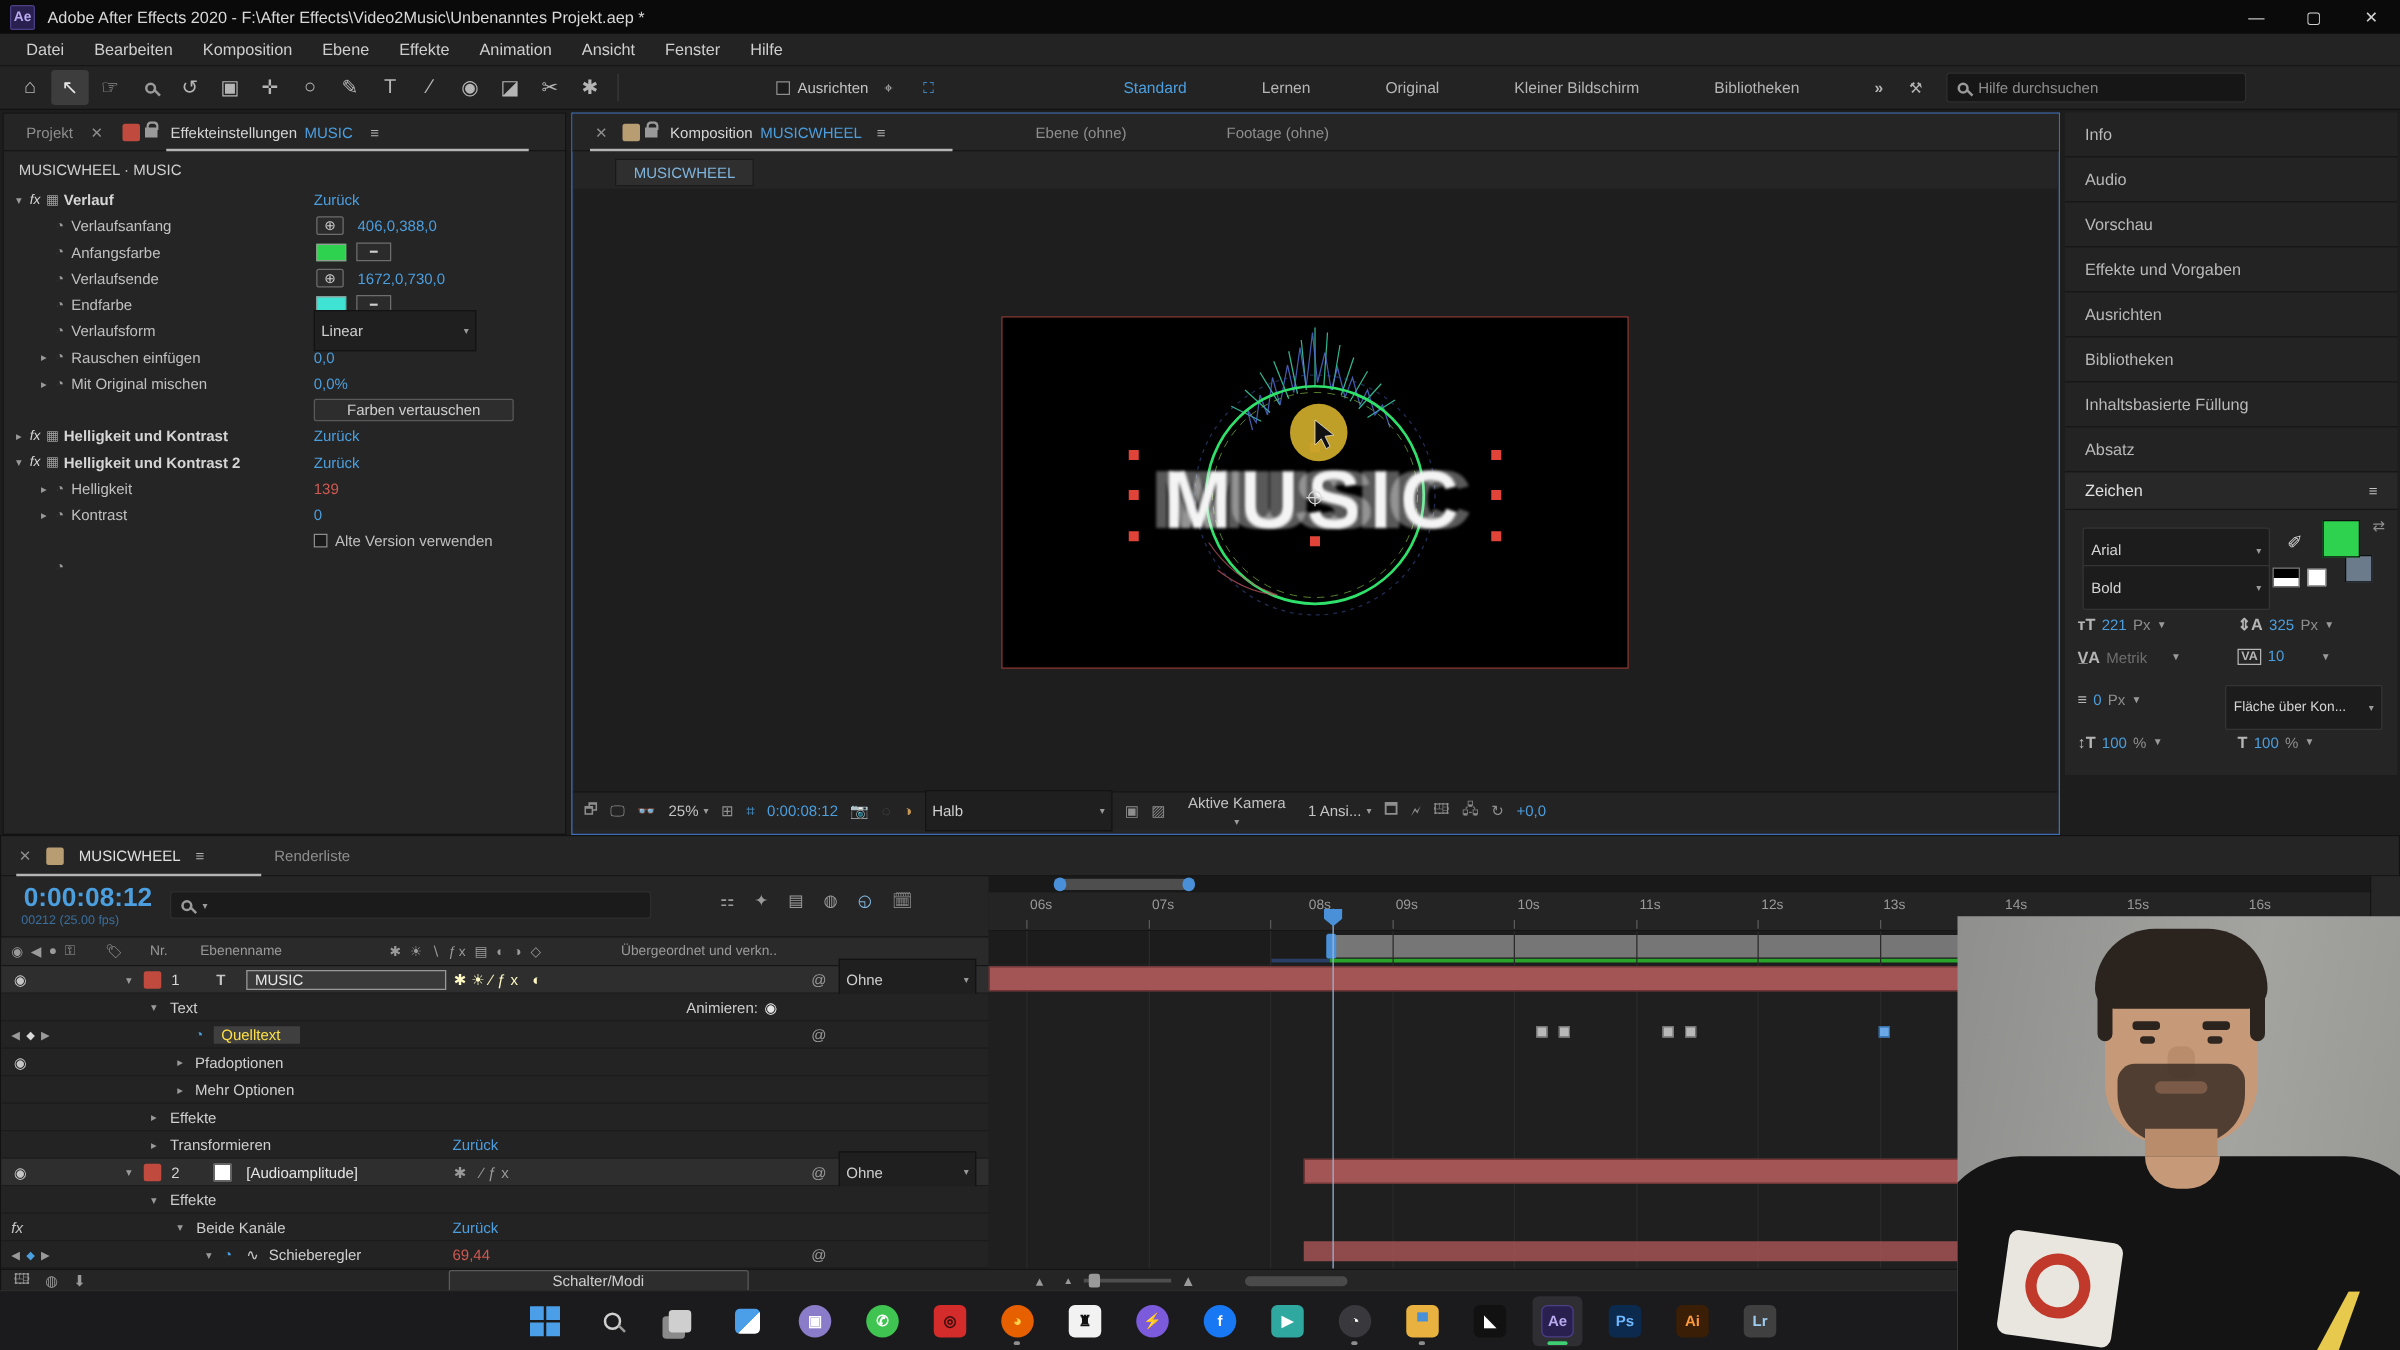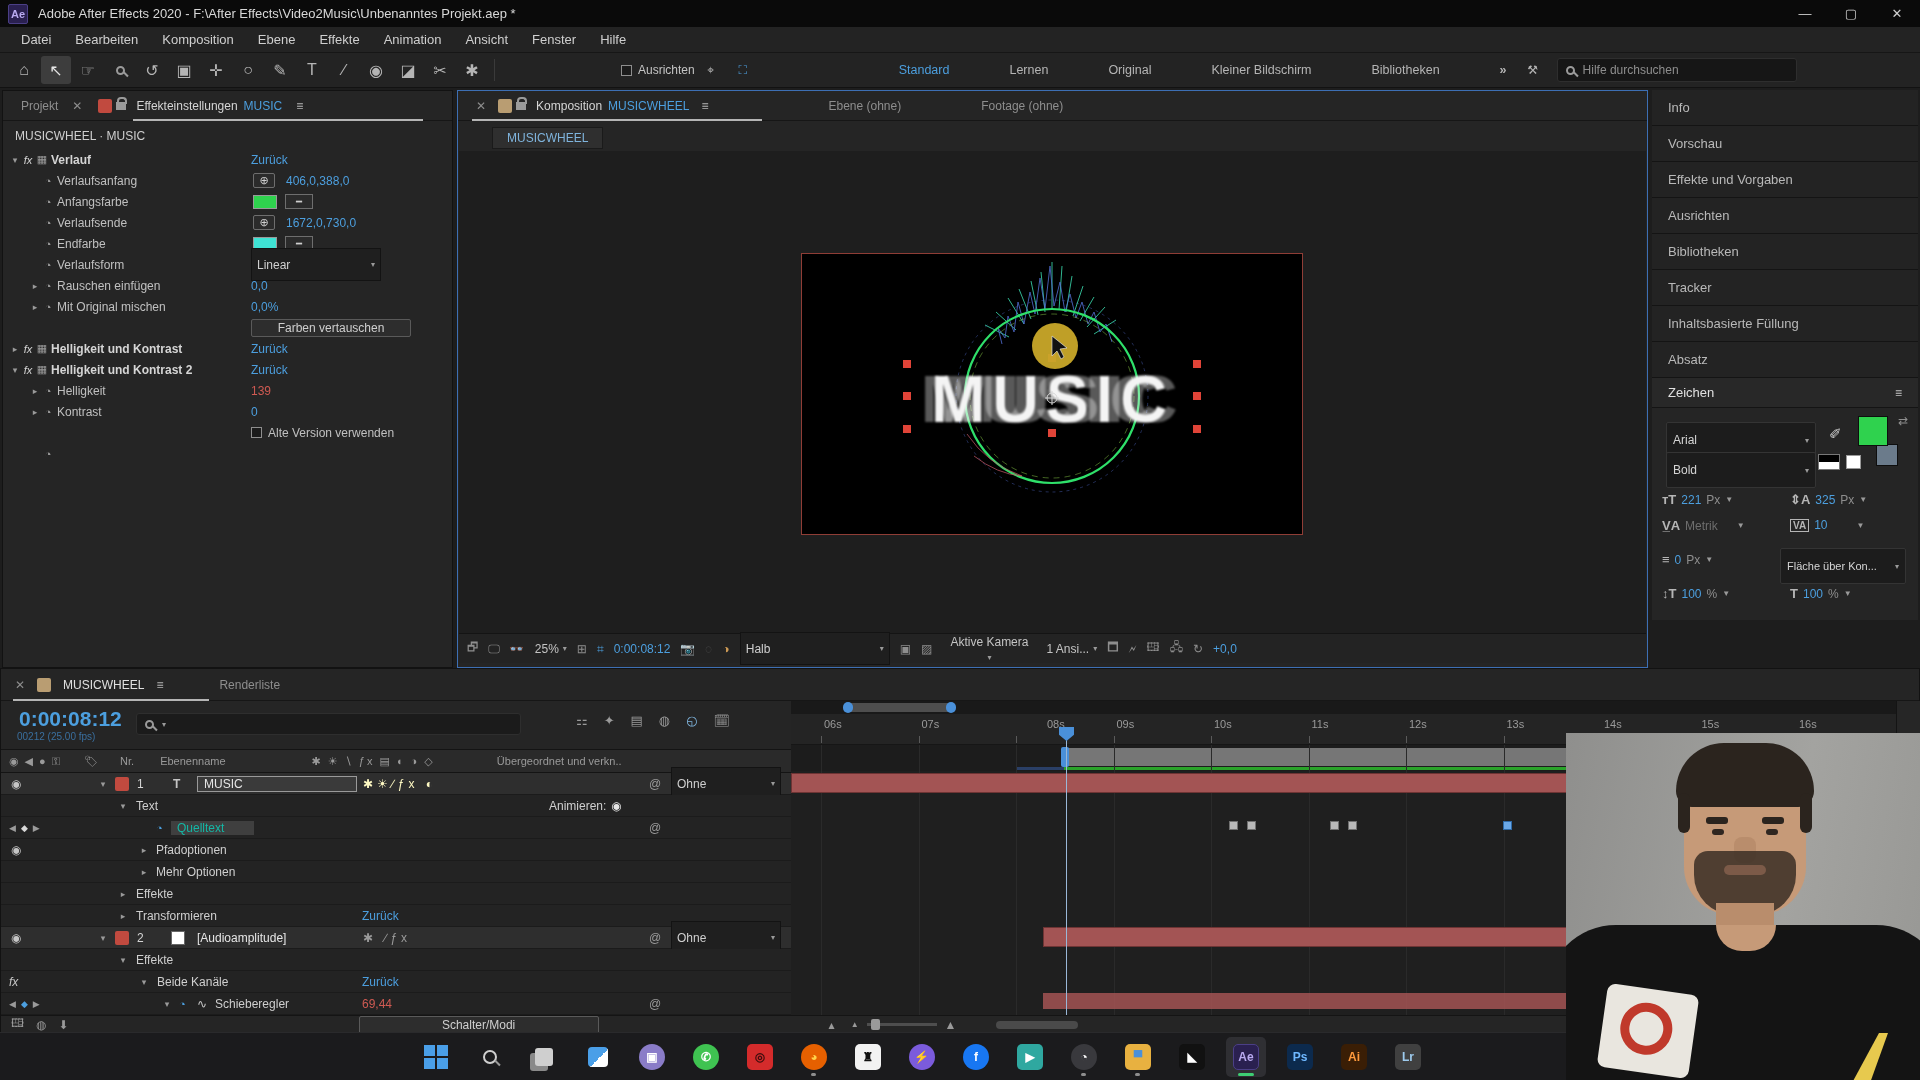--- a/index.html
+++ b/index.html
@@ -340,25 +340,25 @@
       <span class="dim">🖽</span>
       <span class="dim">🖧</span>
       <span class="dim">↻</span>
       <span class="blue">+0,0</span>
     </div>
   </div>
 
   <div class="abs" style="left:1652px;top:90px;width:266px;height:578px;background:#1d1d1d;">
     <div id="rtabs">
         <div class="rtab">Info</div>
+        <div class="rtab">Audio</div>
         <div class="rtab">Vorschau</div>
         <div class="rtab">Effekte und Vorgaben</div>
         <div class="rtab">Ausrichten</div>
         <div class="rtab">Bibliotheken</div>
-        <div class="rtab">Tracker</div>
         <div class="rtab">Inhaltsbasierte Füllung</div>
         <div class="rtab">Absatz</div>
       </div>
     <div style="height:30px;display:flex;align-items:center;justify-content:space-between;padding:0 16px;background:#282828;border-bottom:1px solid #141414;">
       <span style="color:#e0e0e0;font-size:13px;">Zeichen</span>
       <span>≡</span>
     </div>
 
     <div style="position:relative;height:212px;background:#252525;">
       <div class="cselect abs" style="left:14px;top:14px;width:150px;">
@@ -485,21 +485,21 @@
             <div style="color: rgb(229, 229, 229);">◉</div>
           </div>
         </div>
         <div class="tlrow" style="top: 44px; background: rgb(35, 35, 35); border-bottom: 1px solid rgb(27, 27, 27);">
           <div style="position: absolute; left: 8px; display: flex; gap: 5px; align-items: center; color: rgb(154, 154, 154); font-size: 9px;">
             <div>◀</div>
             <div class="keydia" style="color: rgb(216, 216, 216);">◆</div>
             <div>▶</div>
           </div>
           <div style="position: absolute; left: 155px; color: rgb(76, 159, 223); font-size: 11px;">◔</div>
-          <div style="position: absolute; left: 176px; color: #14b8a6; background: rgb(63, 63, 63); padding: 0px 30px 0px 6px; margin-left: -6px;">Quelltext</div>
+          <div style="position: absolute; left: 176px; color: #fde047; background: rgb(63, 63, 63); padding: 0px 16px 0px 6px; margin-left: -6px;">Quelltext</div>
           <div style="position: absolute; left: 648px; color: rgb(154, 154, 154);">@</div>
         </div>
         <div class="tlrow" style="top: 66px; background: rgb(35, 35, 35); border-bottom: 1px solid rgb(27, 27, 27);">
           <div style="position: absolute; left: 10px; color: rgb(197, 197, 197);">◉</div>
           <div class="twirl" style="position: absolute; left: 137px;">▸</div>
           <div style="position: absolute; left: 155px; color: rgb(207, 207, 207);">Pfadoptionen</div>
         </div>
         <div class="tlrow" style="top: 88px; background: rgb(35, 35, 35); border-bottom: 1px solid rgb(27, 27, 27);">
           <div class="twirl" style="position: absolute; left: 137px;">▸</div>
           <div style="position: absolute; left: 155px; color: rgb(207, 207, 207);">Mehr Optionen</div>

